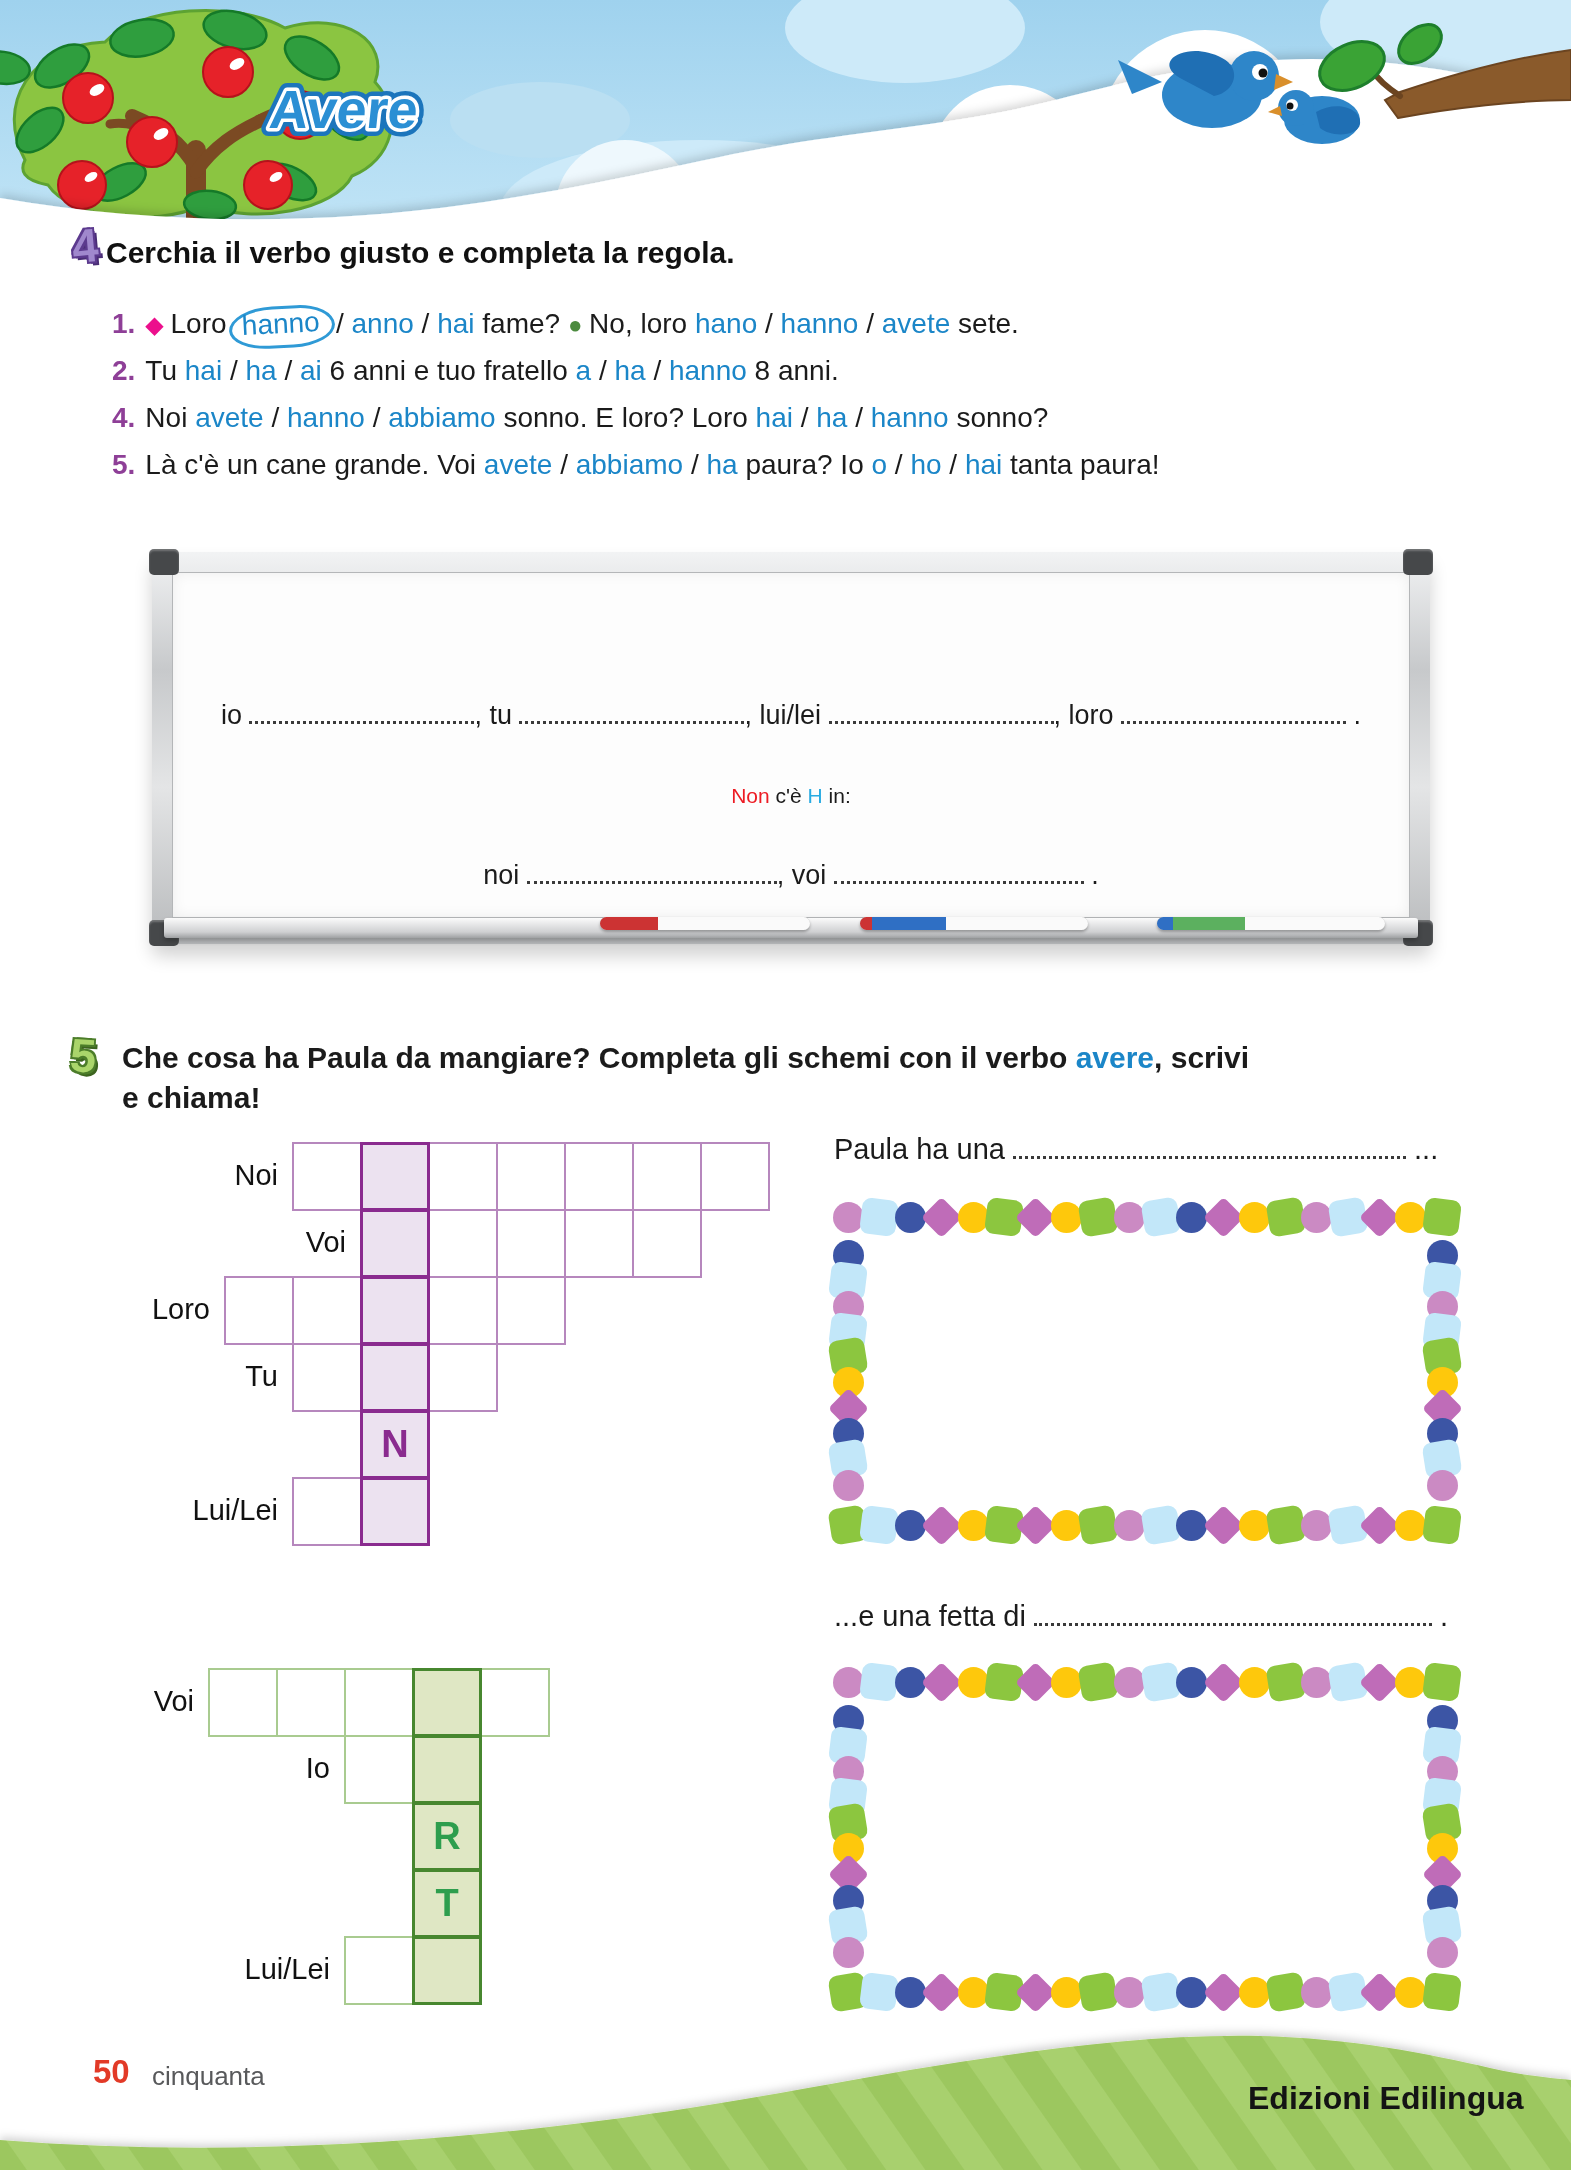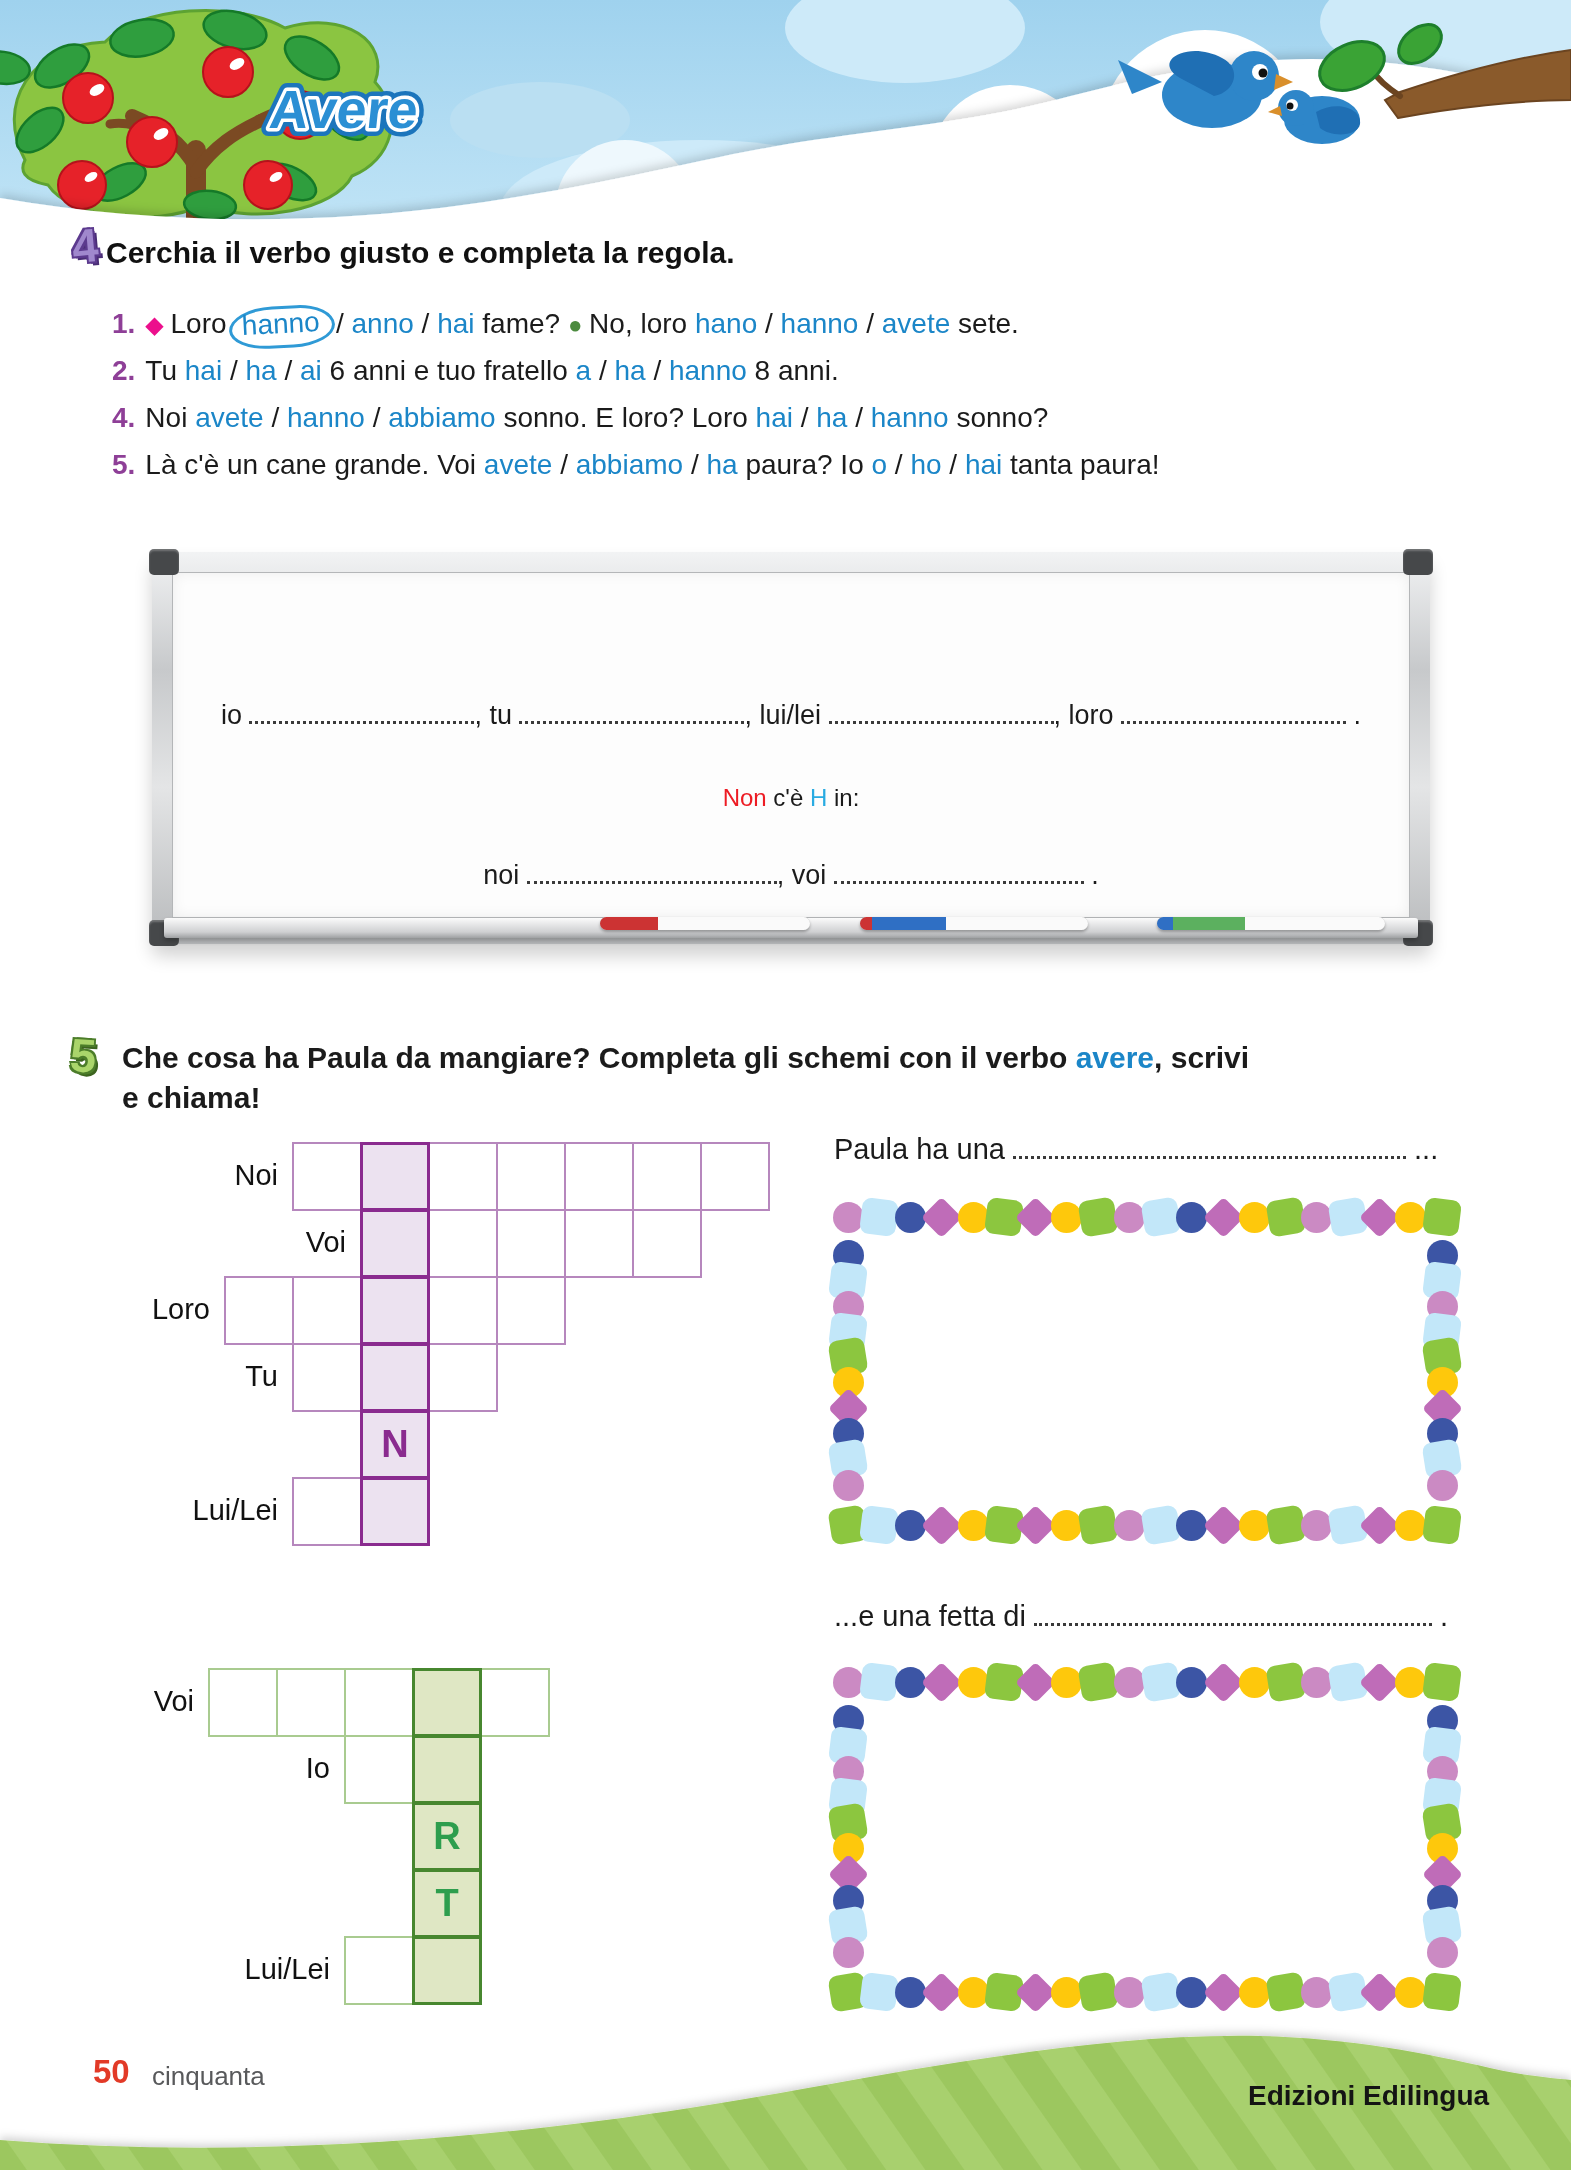--- a/index.html
+++ b/index.html
@@ -42,21 +42,21 @@
   #board .cap.tl{left:-3px;top:-3px;} #board .cap.tr{right:-3px;top:-3px;}
   #board .cap.bl{left:-3px;bottom:-2px;} #board .cap.br{right:-3px;bottom:-2px;}
   #board .tray{position:absolute;left:12px;right:12px;bottom:6px;height:20px;border-radius:3px;
       background:linear-gradient(180deg,#fbfbfb,#cfd0d2 70%,#9fa1a3);box-shadow:0 3px 5px rgba(0,0,0,.25);}
   .pen{position:absolute;height:13px;border-radius:7px;overflow:hidden;display:flex;
        box-shadow:inset 0 0 0 1px #b5b5b5,0 2px 3px rgba(0,0,0,.3);background:#fff;}
   .pen span{display:block;height:100%;}
   .board-text{position:absolute;left:0;width:100%;text-align:center;color:#1c1c1c;}
   #b-title{top:56px;font-size:31px;}
   #b-line1{top:148px;font-size:27px;}
-  #b-sub{top:232px;font-size:24px;}
+  #b-sub{top:232px;font-size:21px;}
   #b-line2{top:308px;font-size:27px;}
 
   
   .cell{position:absolute;background:#fff;box-sizing:border-box;}
   .cell.pg{border:2px solid #b687bd;}
   .cell.pg.hl{border:3px solid #8a2b8f;background:#ece2f0;z-index:2;}
   .cell.gg{border:2px solid #a9cb90;}
   .cell.gg.hl{border:3px solid #47872f;background:#dfe7c4;z-index:2;}
   .cell .letter{position:absolute;inset:0;display:flex;align-items:center;justify-content:center;
        font-size:38px;font-weight:800;}
@@ -70,21 +70,21 @@
   .sh-circle{border-radius:50%;}
   .sh-square{border-radius:9px;}
   .sh-diamond{border-radius:5px;}
   .c-pink{background:#cb8ac3;} .c-lblue{background:#c2e7f9;} .c-navy{background:#3c55a5;}
   .c-violet{background:#bf6cb8;} .c-yellow{background:#fec80c;} .c-green{background:#8cc63f;}
 
   
   #footer-hill{position:absolute;left:0;top:2020px;}
   #page-number{position:absolute;left:93px;top:2053px;font-size:33px;font-weight:bold;color:#e23a27;}
   #page-word{position:absolute;left:152px;top:2061px;font-size:26px;color:#58595b;}
-  #publisher{position:absolute;left:1248px;top:2080px;font-size:28px;font-weight:bold;color:#141414;}
+  #publisher{position:absolute;left:1248px;top:2080px;font-size:32px;font-weight:bold;color:#141414;}
 </style>
 </head>
 <body>
 
 <div id="page">
 
   <svg id="header-art" width="1571" height="256" viewBox="0 0 1571 256">
     <defs>
       <linearGradient id="sky" x1="0" y1="0" x2="0" y2="1">
         <stop offset="0" stop-color="#9fd2ee"></stop>

